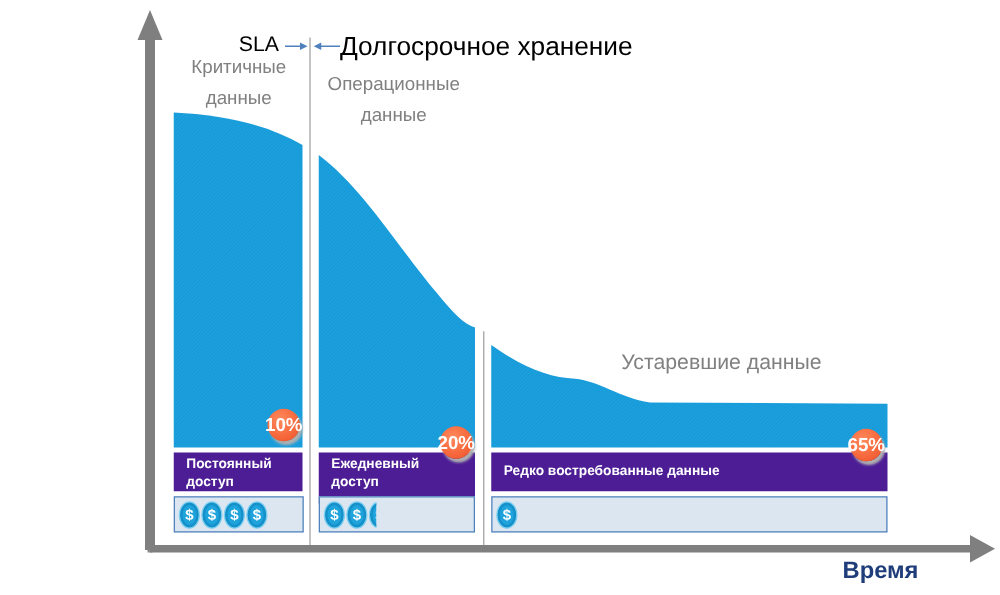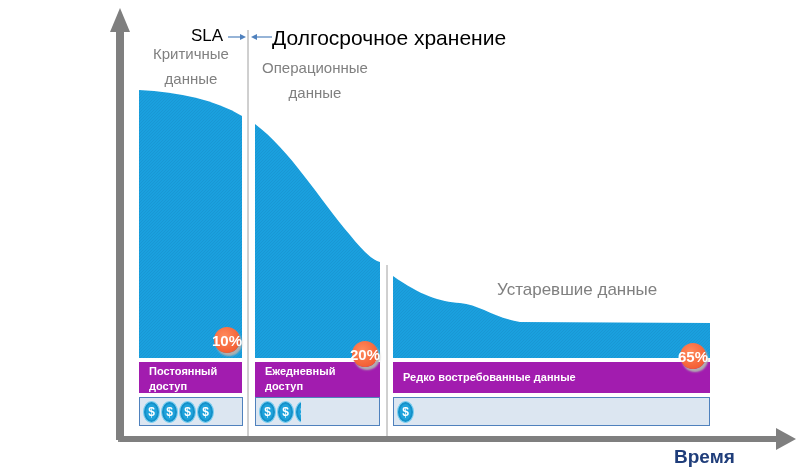--- a/index.html
+++ b/index.html
@@ -7,21 +7,21 @@
     .abs { position: absolute; }
     svg.canvas { position: absolute; left: 0; top: 0; }
     .ylabel { left: 4px; top: 42px; width: 116px; text-align: center; color: #1f3d7a; font-weight: bold; font-size: 19px; line-height: 24px; }
     .xlabel { left: 674px; top: 446px; color: #1f3d7a; font-weight: bold; font-size: 19px; }
     .sla { left: 191px; top: 26px; font-size: 17px; color: #000; }
     .longterm { left: 272px; top: 26px; font-size: 21px; color: #000; }
     .seg-title { color: #808080; font-size: 15px; text-align: center; line-height: 25px; }
     .t-critical { left: 136px; top: 41px; width: 110px; }
     .t-oper { left: 250px; top: 55px; width: 130px; }
     .t-old { left: 497px; top: 280px; font-size: 17px; color: #808080; }
-    .access { background: #a21caf; color: #ffffff; font-weight: bold; font-size: 11px; line-height: 15px; padding: 2px 0 0 10px; box-sizing: border-box; }
+    .access { background: #4c1d95; color: #ffffff; font-weight: bold; font-size: 11px; line-height: 15px; padding: 2px 0 0 10px; box-sizing: border-box; }
     .coins { background: #dce6f1; border: 1px solid #4f81bd; box-sizing: border-box; display: flex; align-items: center; padding-left: 3px; overflow: hidden; }
     .coin { width: 17px; height: 22px; border-radius: 50%; background: #1fa3dc; border: 1.5px solid #7fcff0; box-shadow: inset 0 0 0 2px #1590c8; color: #fff; font-weight: bold; font-size: 12px; display: flex; align-items: center; justify-content: center; margin-right: 1px; flex: 0 0 auto; box-sizing: border-box; }
     .badge { width: 26px; height: 26px; border-radius: 50%; background: radial-gradient(circle at 40% 35%, #ff8a5c, #ef4f25); color: #fff; font-weight: bold; font-size: 15px; display: flex; align-items: center; justify-content: center; box-shadow: 2px 3px 2px #b0b0b0; }
   </style>
 </head>
 <body>
 
 <svg class="canvas" width="800" height="476" viewBox="0 0 800 476">
   <defs>
     <pattern id="hatch" width="3" height="3" patternUnits="userSpaceOnUse">

